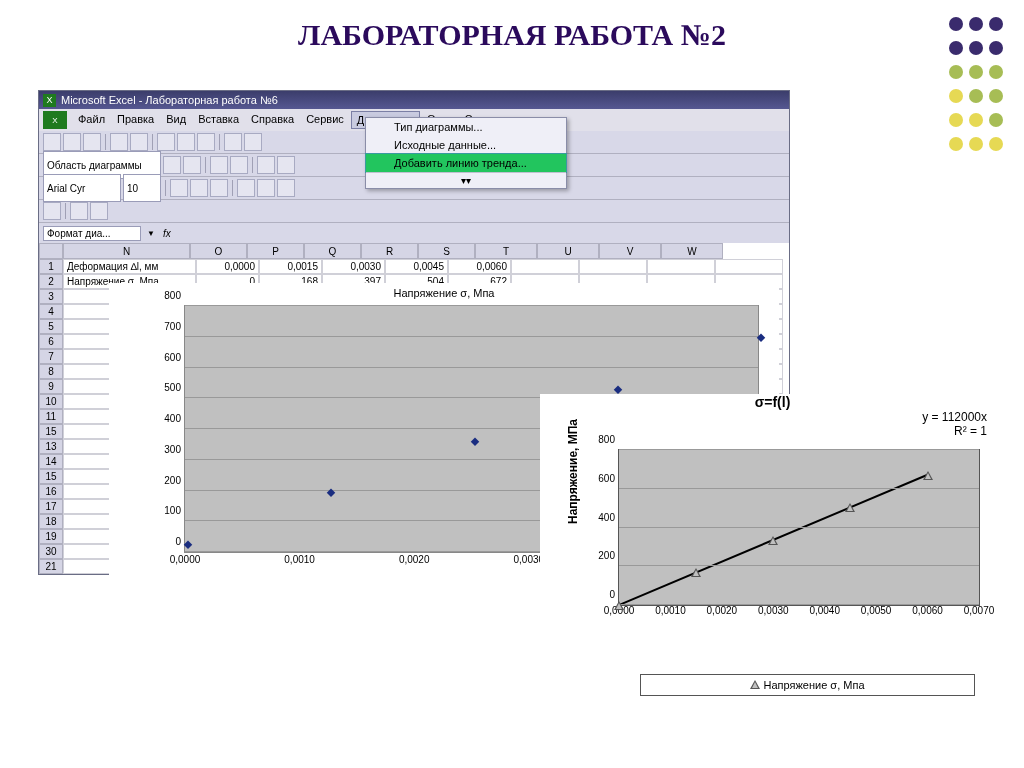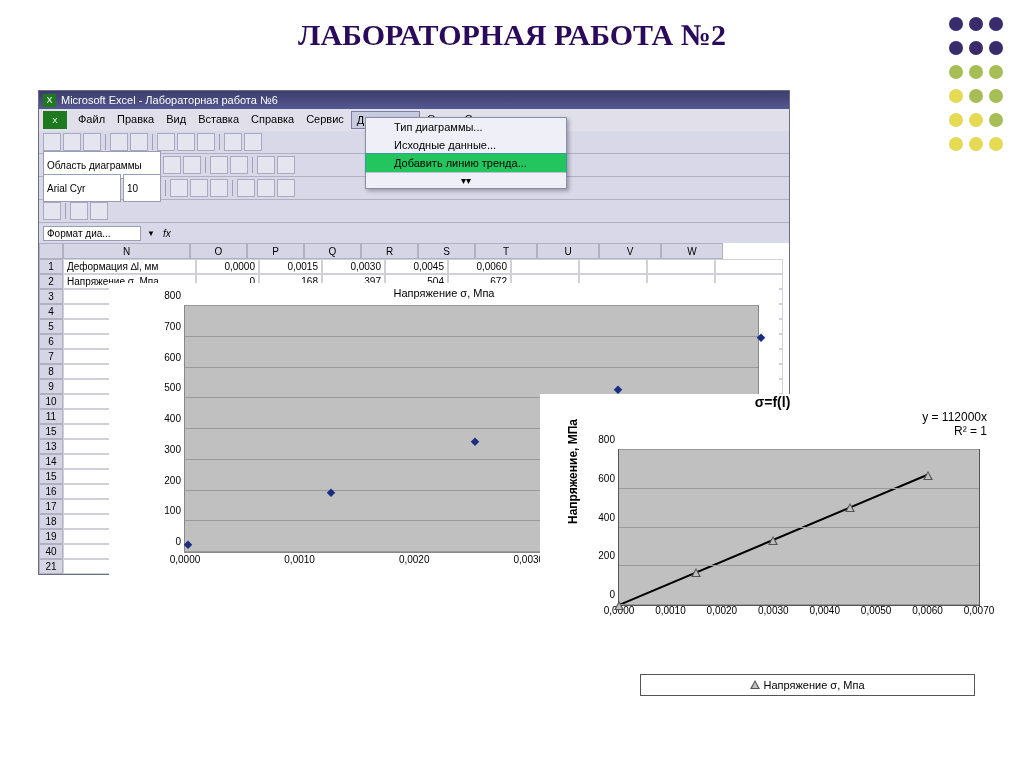--- a/index.html
+++ b/index.html
@@ -681,21 +681,21 @@
           <div class="cell" style="width: 55px;"></div>
           <div class="cell" style="width: 55px;"></div>
           <div class="cell" style="width: 55px;"></div>
           <div class="cell" style="width: 55px;"></div>
           <div class="cell" style="width: 60px;"></div>
           <div class="cell" style="width: 60px;"></div>
           <div class="cell" style="width: 60px;"></div>
           <div class="cell" style="width: 60px;"></div>
         </div>
         <div class="grid-row">
-          <div class="row-h">40</div>
+          <div class="row-h">30</div>
           <div class="cell" style="width: 125px;"></div>
           <div class="cell" style="width: 55px;"></div>
           <div class="cell" style="width: 55px;"></div>
           <div class="cell" style="width: 55px;"></div>
           <div class="cell" style="width: 55px;"></div>
           <div class="cell" style="width: 55px;"></div>
           <div class="cell" style="width: 60px;"></div>
           <div class="cell" style="width: 60px;"></div>
           <div class="cell" style="width: 60px;"></div>
           <div class="cell" style="width: 60px;"></div>

